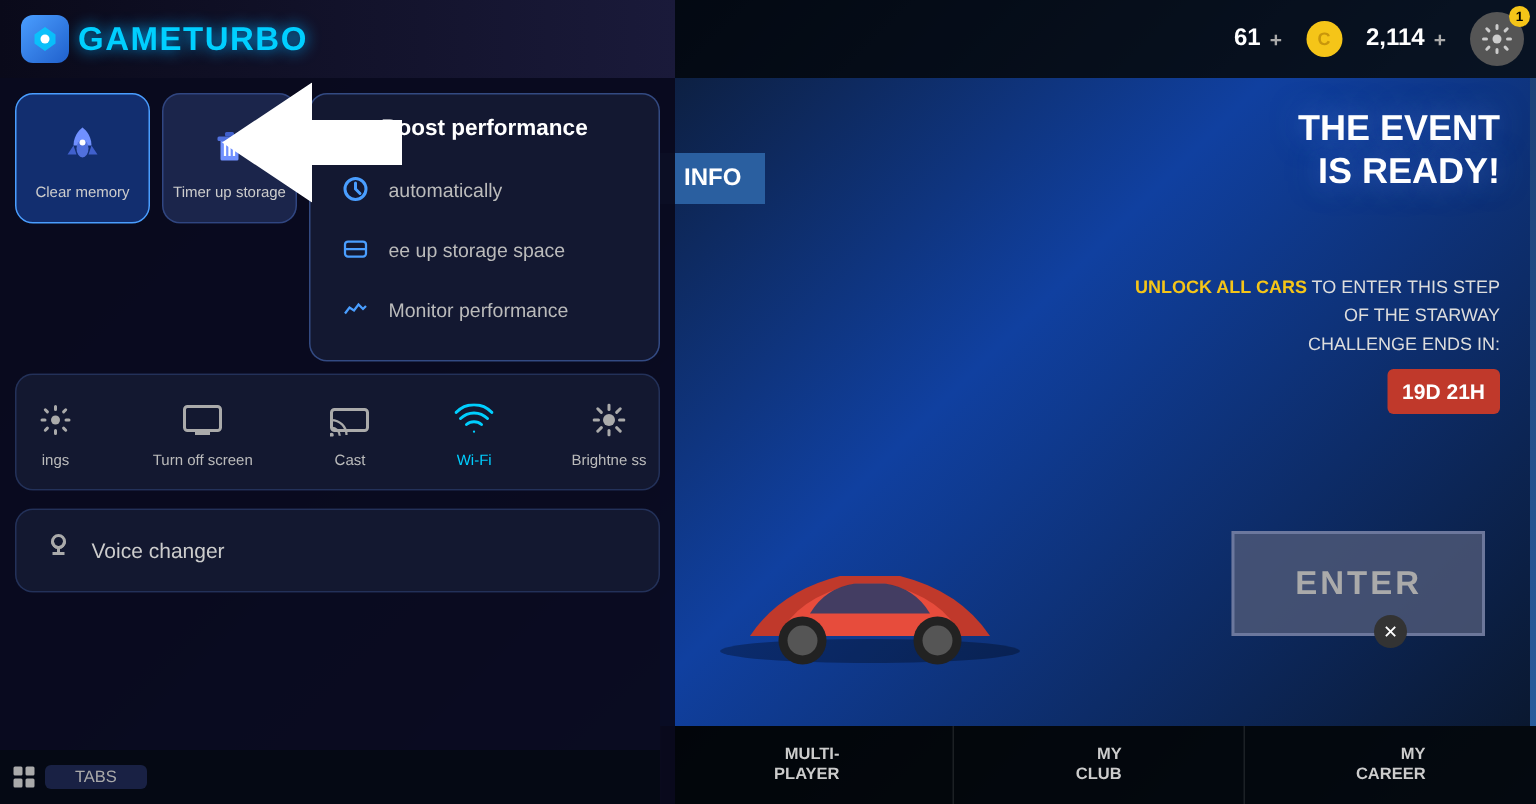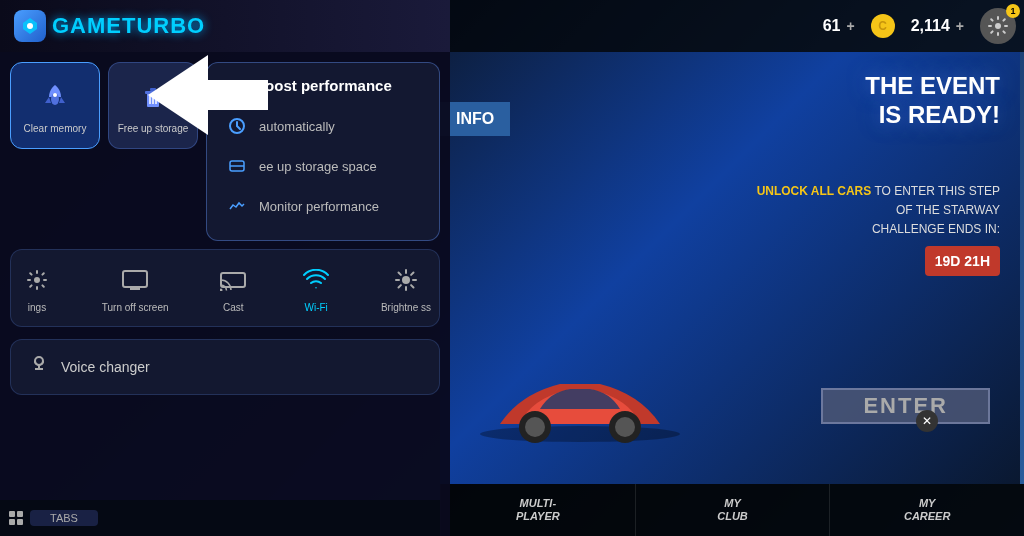--- a/index.html
+++ b/index.html
@@ -413,21 +413,21 @@
     .enter-btn {
       position: absolute;
       right: 30px;
       bottom: 60px;
       background: rgba(80,90,120,0.8);
       border: 2px solid rgba(150,160,200,0.5);
       border-radius: 0;
       color: #aaa;
       font-size: 22px;
       font-weight: 900;
-      padding: 3px 40px;
+      padding: 20px 40px;
       letter-spacing: 2px;
     }
 
     .enter-x {
       position: absolute;
       right: 82px;
       bottom: 52px;
       background: #333;
       border-radius: 50%;
       width: 22px;
@@ -458,23 +458,22 @@
       align-items: center;
       justify-content: center;
       cursor: pointer;
       border-left: 1px solid rgba(255,255,255,0.1);
     }
 
     .nav-item .nav-label {
       color: #ccc;
       font-size: 11px;
       font-weight: bold;
-      text-align: center;
+      text-align: right;
       line-height: 1.2;
-      font-style: italic;
     }
 
     
     .bottom-strip {
       position: absolute;
       bottom: 0;
       left: 0;
       width: 440px;
       height: 36px;
       background: rgba(5,10,20,0.95);
@@ -572,21 +571,21 @@
         <div class="icon-circle">
           <svg width="32" height="32" viewBox="0 0 32 32" fill="none">
             <rect x="10" y="12" width="12" height="14" rx="1" fill="#7090ff"></rect>
             <rect x="8" y="10" width="16" height="3" rx="1" fill="#5070dd"></rect>
             <rect x="13" y="7" width="6" height="3" rx="1" fill="#4060cc"></rect>
             <line x1="13" y1="15" x2="13" y2="23" stroke="#fff" stroke-width="1.5"></line>
             <line x1="16" y1="15" x2="16" y2="23" stroke="#fff" stroke-width="1.5"></line>
             <line x1="19" y1="15" x2="19" y2="23" stroke="#fff" stroke-width="1.5"></line>
           </svg>
         </div>
-        <span class="label">Free up storage</span>
+        <span class="label">Timer up storage</span>
       </div>
 
       <div class="boost-popup" style="flex:1; position:relative;">
         <div class="boost-popup-title">Boost performance</div>
         <div class="boost-option">
           <div class="opt-icon">
             <svg width="18" height="18" viewBox="0 0 18 18" fill="none">
               <circle cx="9" cy="9" r="7" stroke="#4a9eff" stroke-width="2"></circle>
               <path d="M9 5v4l3 3" stroke="#4a9eff" stroke-width="2" stroke-linecap="round"></path>
             </svg>

